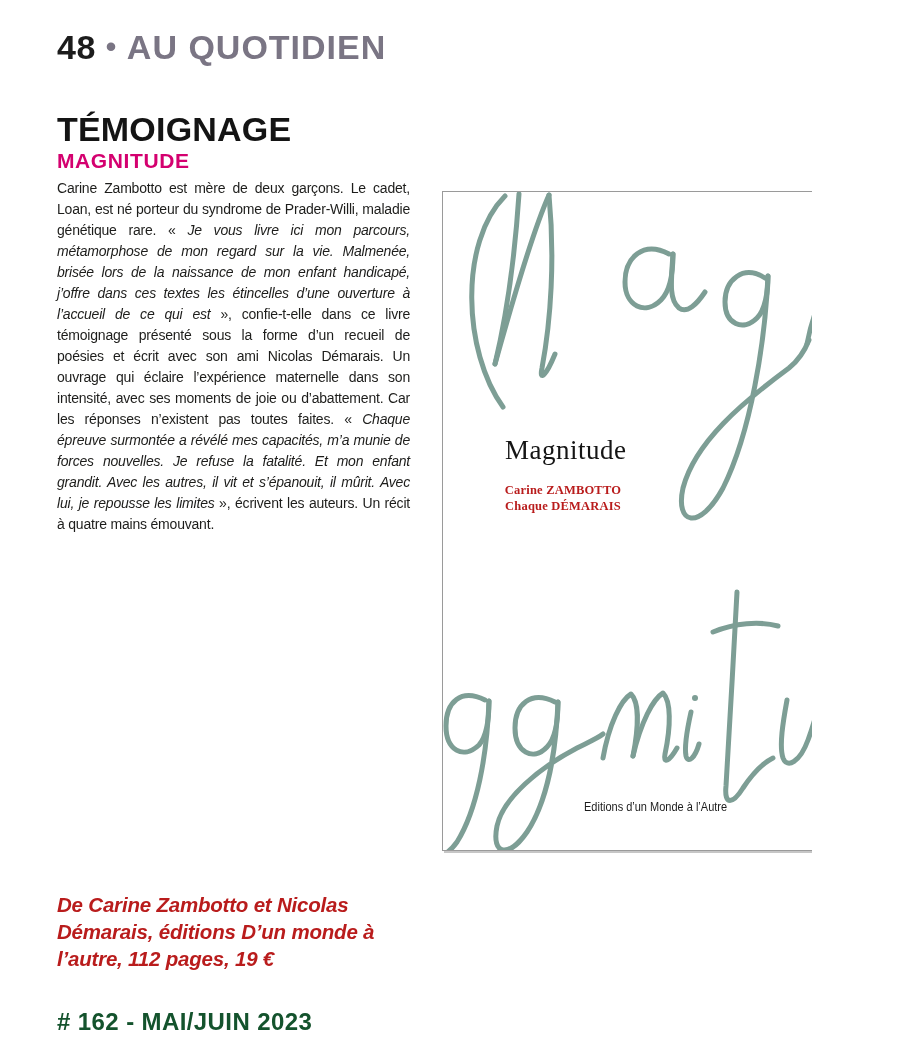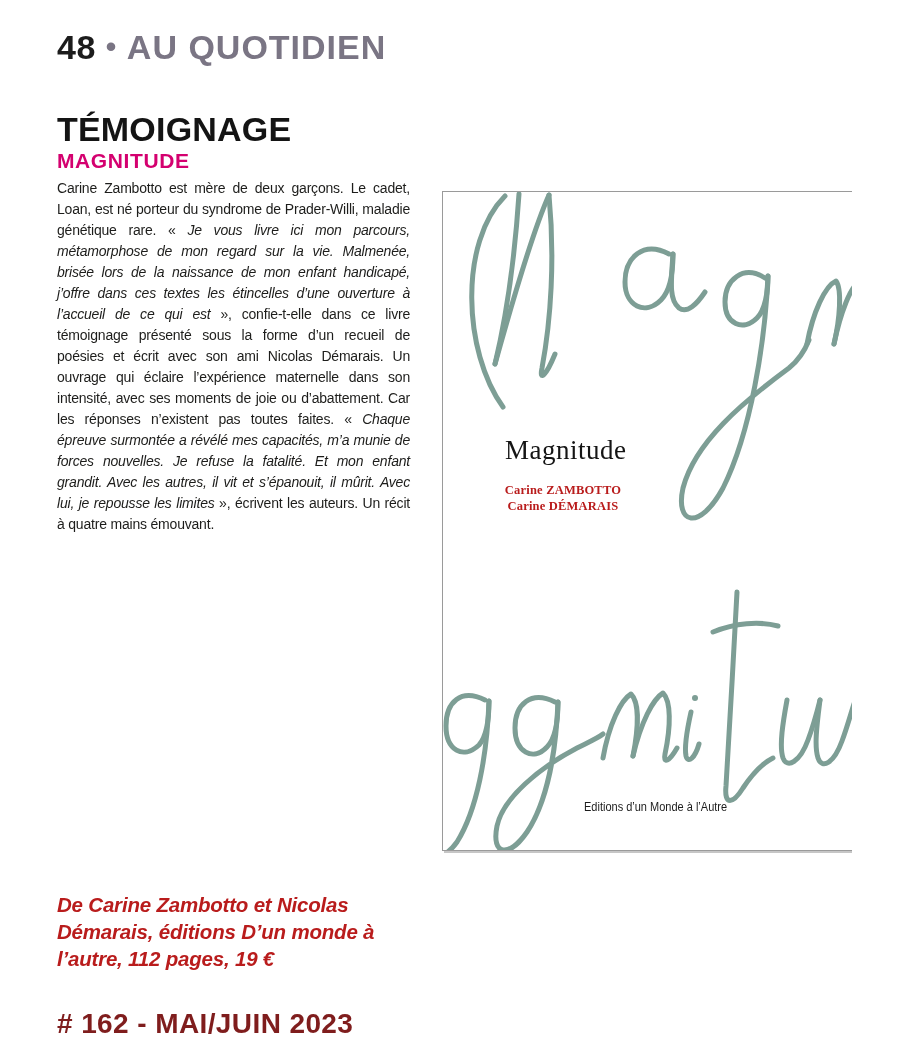--- a/index.html
+++ b/index.html
@@ -1,40 +1,40 @@
 <!DOCTYPE html>
 <html lang="fr"><head>
 <meta charset="utf-8">
 <style>
   html,body{margin:0;padding:0;background:#ffffff;}
   .page{
     position:relative;width:812px;height:1063px;background:#fff;overflow:hidden;
-    font-family:"Liberation Sans",sans-serif;color:#1e1e1e;padding-left:40px;
+    font-family:"Liberation Sans",sans-serif;color:#1e1e1e;
   }
   
   .hdr{position:absolute;left:57px;top:28px;font-size:34px;font-weight:bold;
        letter-spacing:.5px;white-space:nowrap;}
   .hdr .num{color:#1c1c1c;}
   .hdr .sep{color:#7a7584;margin:0 10px;font-size:30px;vertical-align:2px;}
   .hdr .section{color:#7a7584;letter-spacing:1px;}
   
   .kicker{position:absolute;left:57px;top:112px;font-size:34px;font-weight:800;
           color:#141414;letter-spacing:.2px;line-height:1;}
   .rubric{position:absolute;left:57px;top:150px;font-size:21px;font-weight:bold;
           color:#d4006f;letter-spacing:.6px;line-height:1;}
   .body-col{position:absolute;left:57px;top:178px;width:353px;
             font-size:14px;line-height:21px;text-align:justify;
             color:#1d1d1b;letter-spacing:-0.2px;hyphens:auto;-webkit-hyphens:auto;}
   .body-col .it{font-style:italic;}
   .credit{position:absolute;left:57px;top:891px;width:340px;
           font-size:20.5px;line-height:27px;font-style:italic;font-weight:bold;
           color:#b91c1c;letter-spacing:-0.2px;}
   
-  .footer{position:absolute;left:57px;top:1008px;font-size:28px;font-weight:bold;
-          color:#7f1d1d;letter-spacing:.4px;}
+  .footer{position:absolute;left:57px;top:1008px;font-size:24px;font-weight:bold;
+          color:#14532d;letter-spacing:.4px;}
   
   .cover{position:absolute;left:442px;top:191px;width:415px;height:658px;
          background:#fff;border:1px solid #9a9a9a;box-shadow:2px 2px 0 #c6c6c6;
          overflow:hidden;}
   .cover svg{position:absolute;left:0;top:0;width:415px;height:658px;}
   .cover .script{stroke:#7d9e95;stroke-width:5;fill:none;
                  stroke-linecap:round;stroke-linejoin:round;}
   .cover-title{position:absolute;left:62px;top:243px;
                font-family:"Liberation Serif",serif;font-size:27px;color:#151515;
                letter-spacing:.5px;}
@@ -101,20 +101,20 @@
         <path d="M 294 400 C 291 460 286 540 283 594 C 281 614 290 612 300 596 C 308 584 318 572 330 566"></path>
         <path d="M 270 440 C 292 431 316 429 335 434"></path>
 
         <path d="M 344 508 C 340 530 336 554 340 566 C 344 577 357 570 365 548 C 371 532 375 516 377 508"></path>
         <path d="M 377 508 C 374 532 371 554 375 566 C 379 578 391 571 399 549 C 405 533 409 517 412 509 C 414 520 414 540 413 556"></path>
       </g>
     </svg>
     <div class="cover-title">Magnitude</div>
     <div class="cover-authors">
       <div>Carine ZAMBOTTO</div>
-      <div>Carine DÉMARAIS</div>
+      <div>Chaque DÉMARAIS</div>
     </div>
     <div class="cover-publisher">Editions d’un Monde à l’Autre</div>
   </div>
 
   <div class="footer"># 162 - MAI/JUIN 2023</div>
 
 </div>
 
 </body></html>

